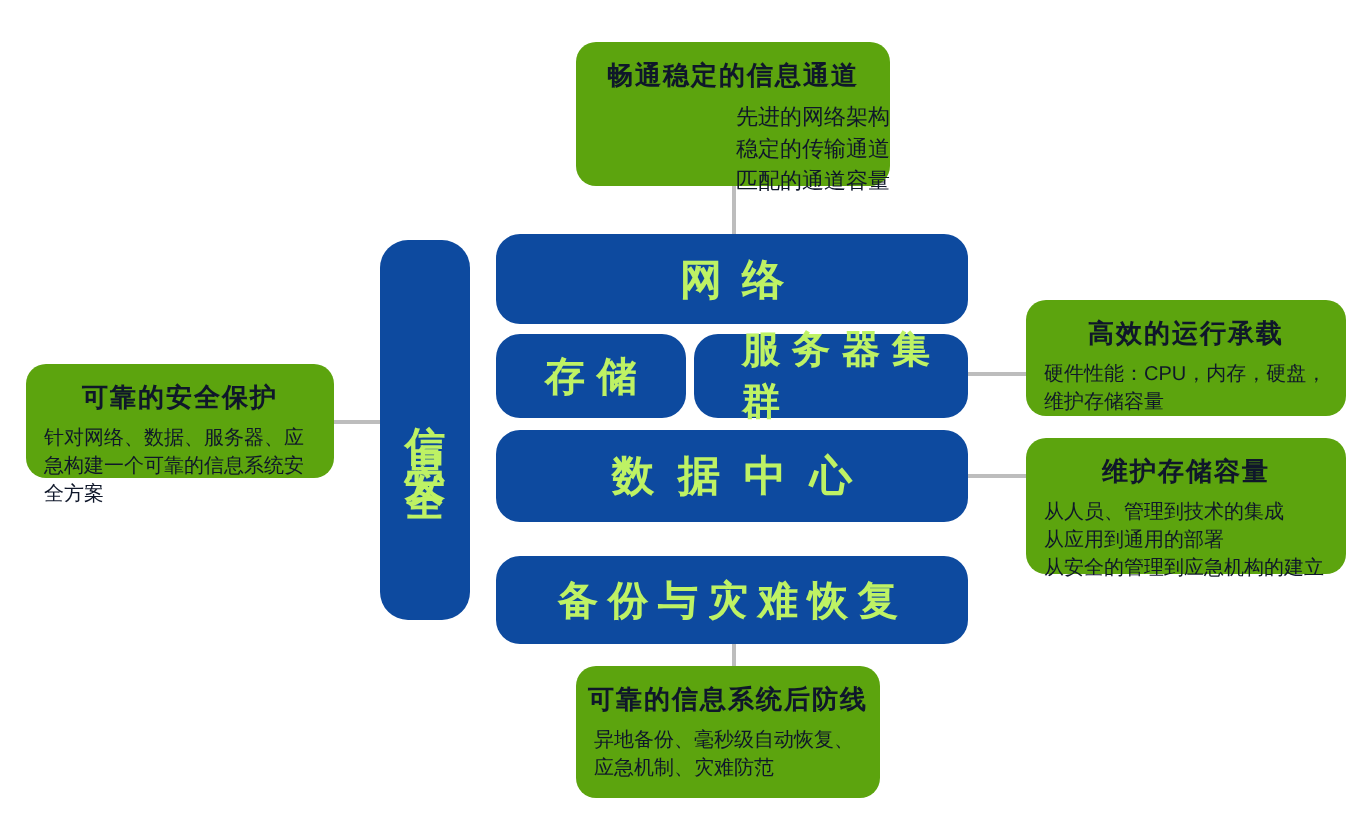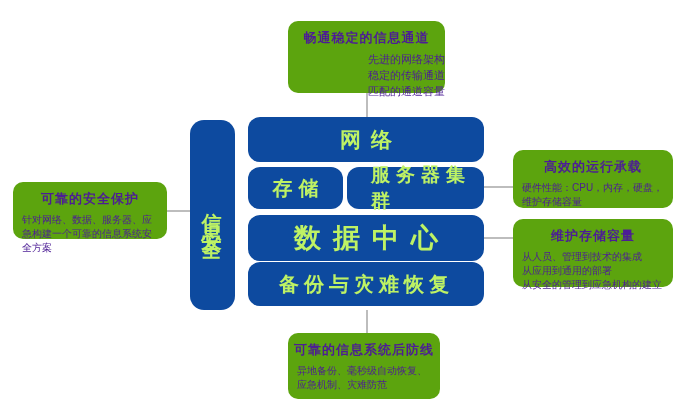--- a/index.html
+++ b/index.html
@@ -7,21 +7,21 @@
     position:relative;
     width:683px; height:418px;
     background:#ffffff;
     font-family:"Liberation Sans", sans-serif;
     overflow:hidden;
   }
   
   .green-box {
     position:absolute;
     background:#5ca40e;
-    color:#4c1d95;
+    color:#0f172a;
     border-radius:10px;
     box-sizing:border-box;
   }
   .green-title {
     font-weight:bold;
     font-size:13px;
     text-align:center;
     padding-top:8px;
     letter-spacing:1px;
   }
@@ -100,25 +100,25 @@
   </div>
 
   <div class="blue-box" style="left:248px; top:167px; width:95px; height:42px; font-size:20px; letter-spacing:6px; padding-left:6px;">
     <span>存储</span>
   </div>
 
   <div class="blue-box" style="left:347px; top:167px; width:137px; height:42px; font-size:19px; letter-spacing:6px; padding-left:24px;">
     <span>服务器集群</span>
   </div>
 
-  <div class="blue-box" style="left:248px; top:215px; width:236px; height:46px; font-size:27px; letter-spacing:12px; padding-left:12px;">
+  <div class="blue-box" style="left:248px; top:215px; width:236px; height:46px; font-size:21px; letter-spacing:12px; padding-left:12px;">
     <span>数据中心</span>
   </div>
 
-  <div class="blue-box" style="left:248px; top:262px; width:236px; height:44px; font-size:20px; letter-spacing:5px; padding-left:1px;">
+  <div class="blue-box" style="left:248px; top:278px; width:236px; height:44px; font-size:20px; letter-spacing:5px; padding-left:1px;">
     <span>备份与灾难恢复</span>
   </div>
 
   <div class="green-box" style="left:513px; top:150px; width:160px; height:58px;">
     <div class="green-title">高效的运行承载</div>
     <div class="green-body">硬件性能：CPU，内存，硬盘，维护存储容量</div>
   </div>
 
   <div class="green-box" style="left:513px; top:219px; width:160px; height:68px;">
     <div class="green-title">维护存储容量</div>

